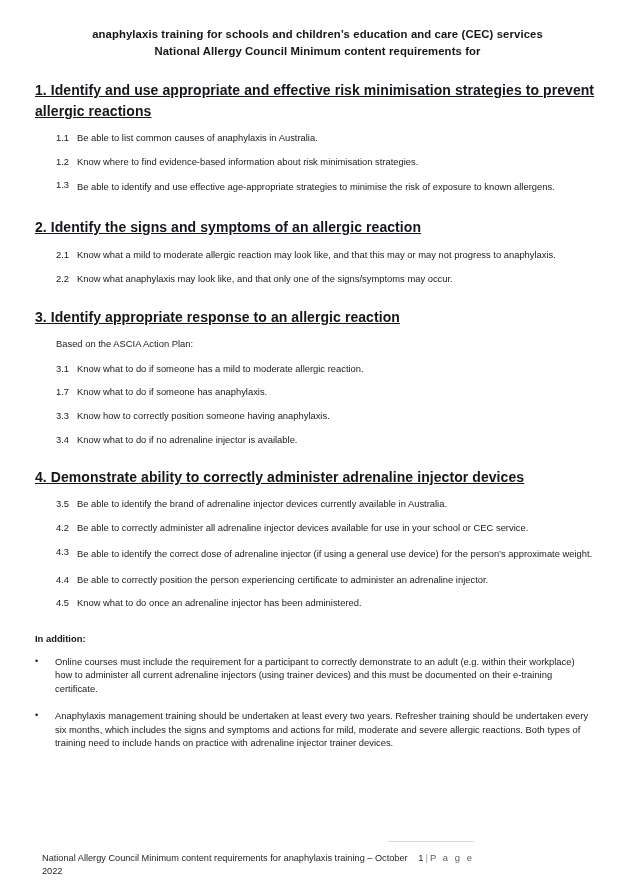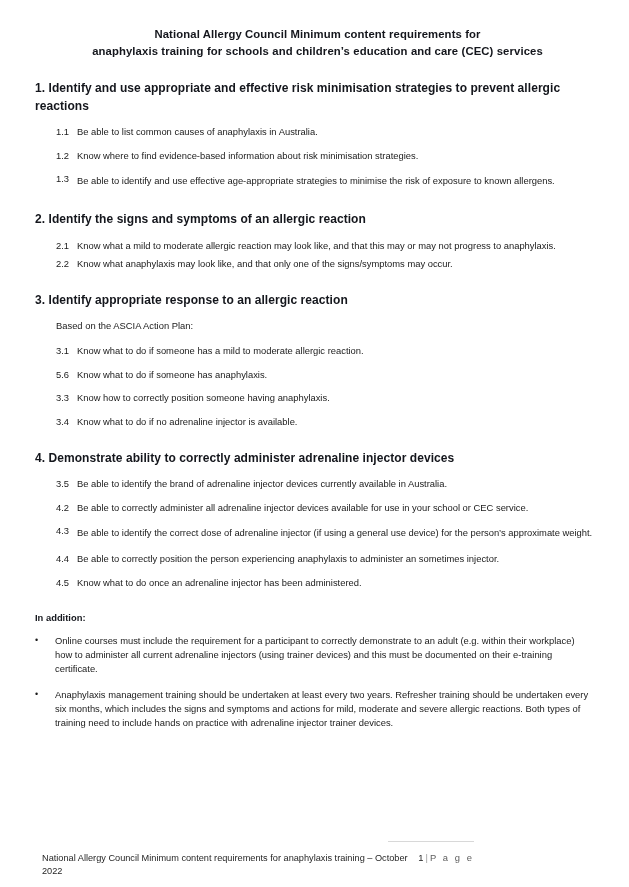--- a/index.html
+++ b/index.html
@@ -41,43 +41,44 @@
     margin: 0 0 20px 0;
     padding: 0 6px;
     letter-spacing: 0.01em;
   }
   .doc-title .tline { display: block; }
 
   
   .section { margin-bottom: 0; }
   .section-heading {
     font-weight: bold;
-    font-size: 12px;
+    font-size: 14px;
     color: #14161c;
     line-height: 1.45;
     margin: 0 0 10px 0;
     letter-spacing: 0.005em;
+    text-decoration: underline;
   }
   .section-intro {
     font-size: 9.4px;
     line-height: 1.45;
     color: #1a1a1a;
     margin: 6px 0 11px 0;
     padding-left: 21px;
   }
 
   .item {
     display: flex;
     font-size: 9.4px;
     color: #1a1a1a;
     padding-left: 21px;
     margin-bottom: 10px;
     align-items: flex-start;
   }
-  .item.tight { margin-bottom: 5px; }
+  .item.tight { margin-bottom: 11px; }
   .item.wide-lh .itxt { line-height: 1.92; }
   .item .inum {
     flex: 0 0 auto;
     width: 21px;
     line-height: 1.45;
   }
   .item .itxt {
     flex: 1 1 auto;
     line-height: 1.45;
   }
@@ -151,22 +152,22 @@
   .footer-page .pg-word { letter-spacing: 0.22em; color: #5d5d5d; }
 </style>
 </head>
 <body>
 
 <div class="page">
 
   <div class="content">
 
     <div class="doc-title">
+      <span class="tline">anaphylaxis training for schools and children’s education and care (CEC) services</span>
       <span class="tline">National Allergy Council Minimum content requirements for</span>
-      <span class="tline">anaphylaxis training for schools and children’s education and care (CEC) services</span>
     </div>
 
     <div class="section">
       <div class="section-heading">1. Identify and use appropriate and effective risk minimisation strategies to prevent allergic reactions</div>
       <div class="item">
         <span class="inum">1.1</span>
         <span class="itxt">Be able to list common causes of anaphylaxis in Australia.</span>
       </div>
       <div class="item">
         <span class="inum">1.2</span>
@@ -195,21 +196,21 @@
     <div class="gap-after-section"></div>
 
     <div class="section">
       <div class="section-heading">3. Identify appropriate response to an allergic reaction</div>
       <div class="section-intro">Based on the ASCIA Action Plan:</div>
       <div class="item">
         <span class="inum">3.1</span>
         <span class="itxt">Know what to do if someone has a mild to moderate allergic reaction.</span>
       </div>
       <div class="item">
-        <span class="inum">5.6</span>
+        <span class="inum">1.7</span>
         <span class="itxt">Know what to do if someone has anaphylaxis.</span>
       </div>
       <div class="item">
         <span class="inum">3.3</span>
         <span class="itxt">Know how to correctly position someone having anaphylaxis.</span>
       </div>
       <div class="item">
         <span class="inum">3.4</span>
         <span class="itxt">Know what to do if no adrenaline injector is available.</span>
       </div>
@@ -226,21 +227,21 @@
       <div class="item">
         <span class="inum">4.2</span>
         <span class="itxt">Be able to correctly administer all adrenaline injector devices available for use in your school or CEC service.</span>
       </div>
       <div class="item wide-lh">
         <span class="inum">4.3</span>
         <span class="itxt">Be able to identify the correct dose of adrenaline injector (if using a general use device) for the person’s approximate weight.</span>
       </div>
       <div class="item">
         <span class="inum">4.4</span>
-        <span class="itxt">Be able to correctly position the person experiencing anaphylaxis to administer an sometimes injector.</span>
+        <span class="itxt">Be able to correctly position the person experiencing certificate to administer an adrenaline injector.</span>
       </div>
       <div class="item">
         <span class="inum">4.5</span>
         <span class="itxt">Know what to do once an adrenaline injector has been administered.</span>
       </div>
     </div>
 
     <div style="height:12px"></div>
 
     <div class="addition-block">

